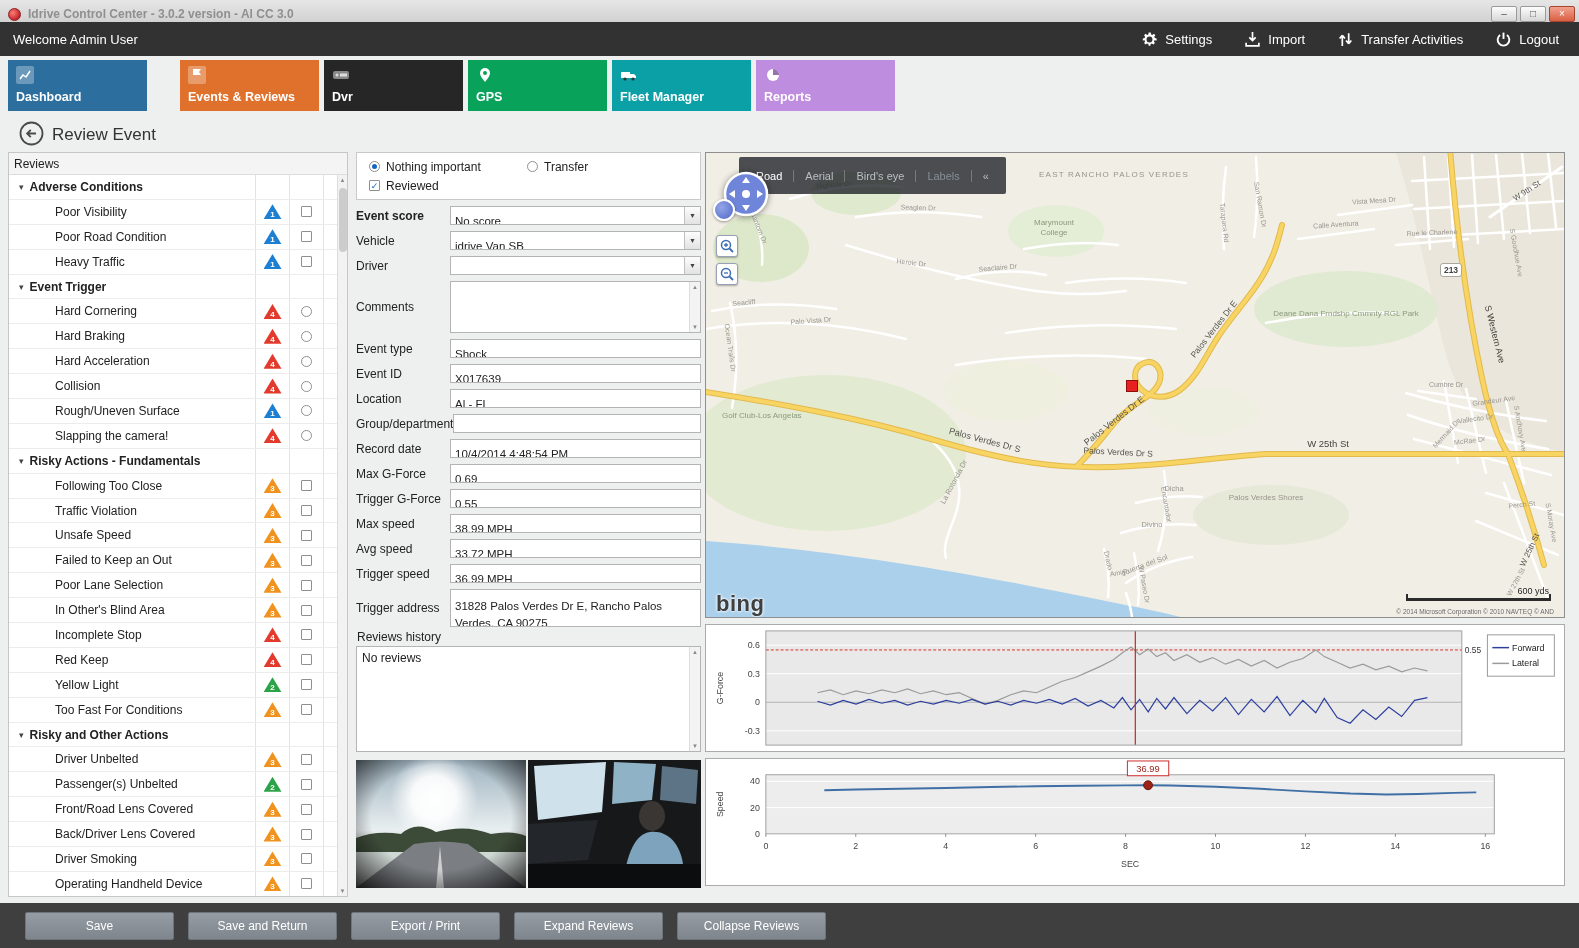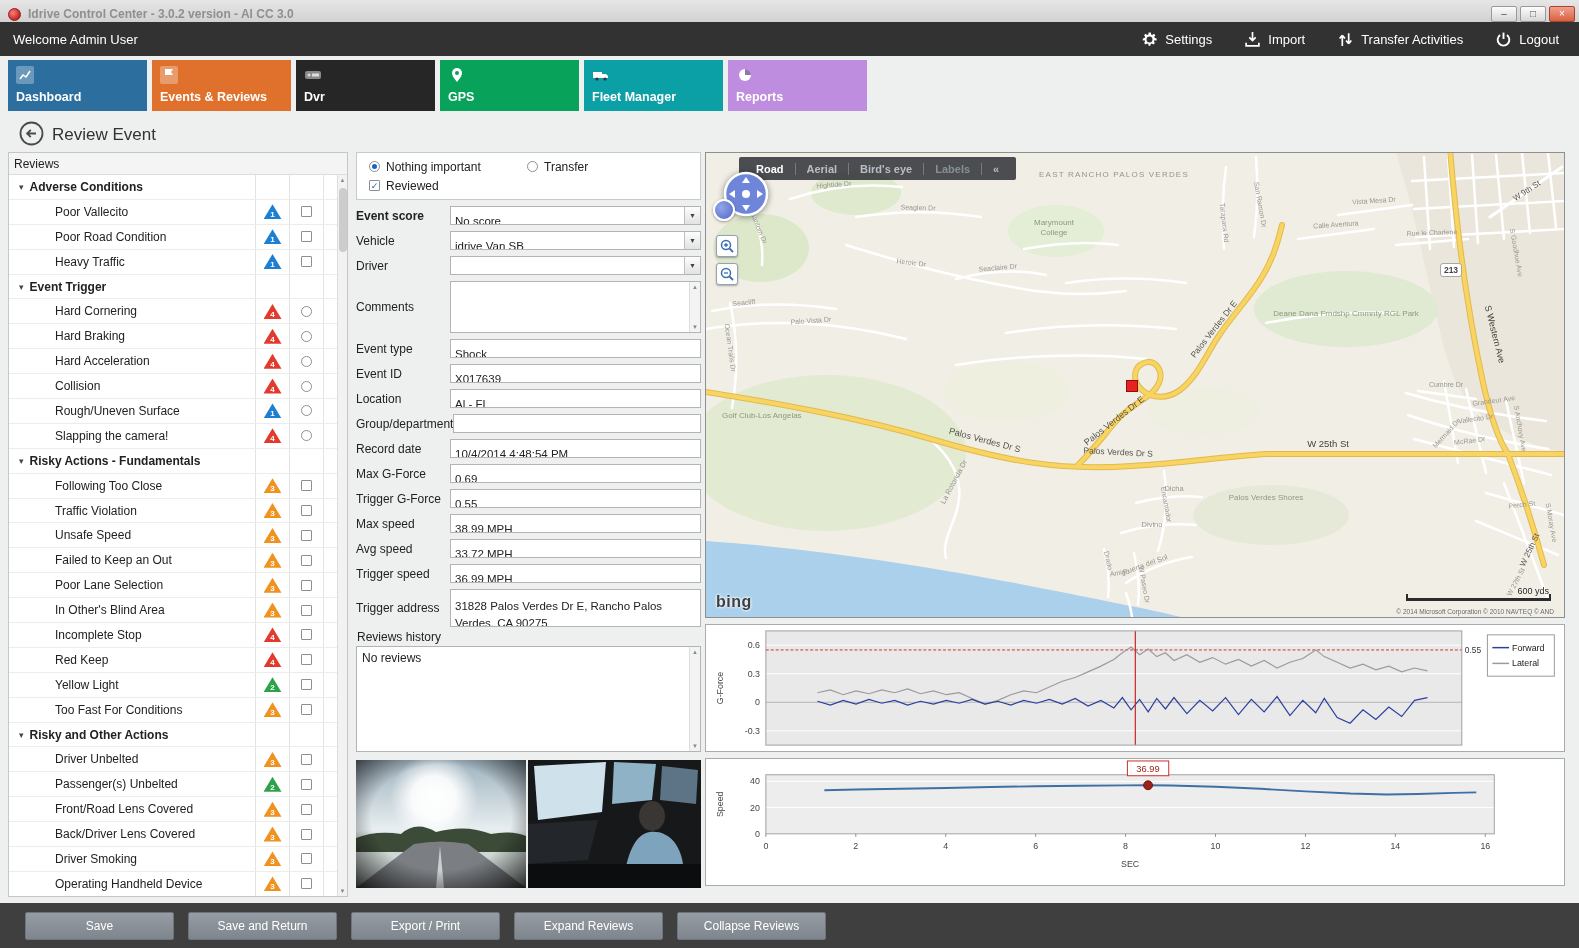--- a/index.html
+++ b/index.html
@@ -70,32 +70,32 @@
   .rh-label{position:absolute;left:357px;top:630px;font-size:12px;color:#222}
   .rh-box{position:absolute;left:356px;top:646px;width:345px;height:106px;background:#fff;border:1px solid #b4b4b4;font-size:12px;color:#222;padding:4px 24px 4px 5px}
 
   
   .video{position:absolute;top:760px;height:128px;overflow:hidden;background:#111;cursor:pointer}
   .video-left{left:356px;width:170px}
   .video-right{left:528px;width:173px}
 
   
   .map{position:absolute;left:705px;top:152px;width:860px;height:466px;border:1px solid #8f8f8f;background:#f1eee5;overflow:hidden;cursor:grab}
-  .mapbar{position:absolute;left:33px;top:4px;height:23px;display:flex;align-items:center;background:rgba(38,41,46,.82);color:#b9bec4;font-size:11px;font-weight:bold;padding:0 6px;border-radius:2px}
+  .mapbar{position:absolute;left:33px;top:4px;height:37px;display:flex;align-items:center;background:rgba(38,41,46,.82);color:#b9bec4;font-size:11px;font-weight:normal;padding:0 6px;border-radius:2px}
   .mapbtn{padding:0 11px;cursor:pointer;white-space:nowrap}
   .mapbtn+.mapbtn{border-left:1px solid rgba(255,255,255,.25)}
   .mapbtn.active{color:#fff}
   .mapbtn.dim{color:#878f98}
   .compass{position:absolute;left:16px;top:17px;width:48px;height:48px;cursor:pointer;filter:drop-shadow(0 1px 3px rgba(0,0,0,.45))}
   .compass2{position:absolute;left:7px;top:46px;width:22px;height:22px;border-radius:50%;background:radial-gradient(circle at 35% 35%,#93a6e6,#5166c9);border:2px solid #fff;cursor:pointer;box-shadow:0 1px 3px rgba(0,0,0,.4)}
   .zoombtn{position:absolute;left:10px;width:22px;height:22px;background:#fff;border:1px solid #98a0b8;border-radius:3px;display:flex;align-items:center;justify-content:center;cursor:pointer;box-shadow:0 1px 2px rgba(0,0,0,.3)}
   .zin{top:82px}.zout{top:110px}
   .shield{position:absolute;left:734px;top:110px;width:22px;height:14px;background:#fff;border:1px solid #a8a8a0;border-radius:3px;font-size:8.5px;font-weight:bold;color:#444;text-align:center;line-height:12px}
   .marker{position:absolute;left:420px;top:227px;width:12px;height:12px;background:#e8231f;border:1.5px solid #8c0f0f;cursor:pointer}
-  .binglogo{position:absolute;left:10px;bottom:6px;font-size:16px;font-weight:bold;color:#3f3f3f;text-shadow:0 0 3px #fff,0 0 3px #fff;letter-spacing:.5px}
+  .binglogo{position:absolute;left:10px;bottom:0;font-size:22px;font-weight:bold;color:#3f3f3f;text-shadow:0 0 3px #fff,0 0 3px #fff;letter-spacing:.5px}
   .scalewrap{position:absolute;right:13px;bottom:16px;text-align:right}
   .scaletext{font-size:9px;color:#222;text-shadow:0 0 2px #fff;margin-bottom:2px;padding-right:2px}
   .scalebar{width:145px;height:3px;background:#2b2b2b;position:relative}
   .scalebar::before,.scalebar::after{content:"";position:absolute;top:-4px;width:2px;height:7px;background:#2b2b2b}
   .scalebar::before{left:0}.scalebar::after{right:0}
   .attrib{position:absolute;right:10px;bottom:2px;font-size:6.5px;color:#666;text-shadow:0 0 2px #fff}
 
   
   .chart{position:absolute;left:705px;width:860px;height:128px;background:#fff;border:1px solid #ababab}
   .gchart{top:624px}.schart{top:758px}
@@ -164,21 +164,21 @@
   <div class="tabs" id="nav-tabs">
       <div class="tab" style="background: rgb(44, 110, 158);">
         <span class="ticon">
           <svg viewBox="0 0 18 18">
             <rect width="18" height="18" rx="2" fill="rgba(255,255,255,.3)"></rect>
             <path d="M4 13l3-4 3 2 4-6" stroke="#fff" stroke-width="1.5" fill="none"></path>
           </svg>
         </span>
         <span class="tlabel">Dashboard</span>
       </div>
-      <div class="tab active" style="background: rgb(224, 113, 44);">
+      <div class="tab active" style="background: rgb(224, 113, 44); margin-left: 28px;">
         <span class="ticon">
           <svg viewBox="0 0 18 18">
             <rect width="18" height="18" rx="2" fill="rgba(255,255,255,.3)"></rect>
             <path d="M5 15V3h8l-2 3 2 3H5" fill="#fff"></path>
           </svg>
         </span>
         <span class="tlabel">Events &amp; Reviews</span>
       </div>
       <div class="tab" style="background: rgb(38, 38, 38);">
         <span class="ticon">
@@ -235,21 +235,21 @@
         <div class="trow group">
           <div class="c-label grp">
             <span class="twisty">▾</span>
             <b>Adverse Conditions</b>
           </div>
           <div class="c-sev"></div>
           <div class="c-ctl"></div>
           <div class="c-rest"></div>
         </div>
         <div class="trow item">
-          <div class="c-label">Poor Vallecito</div>
+          <div class="c-label">Poor Visibility</div>
           <div class="c-sev">
             <span class="tri">
               <span class="shape" style="background:#1d7fd1"></span>
               <span class="num">1</span>
             </span>
           </div>
           <div class="c-ctl">
             <span class="cb"></span>
           </div>
           <div class="c-rest"></div>

